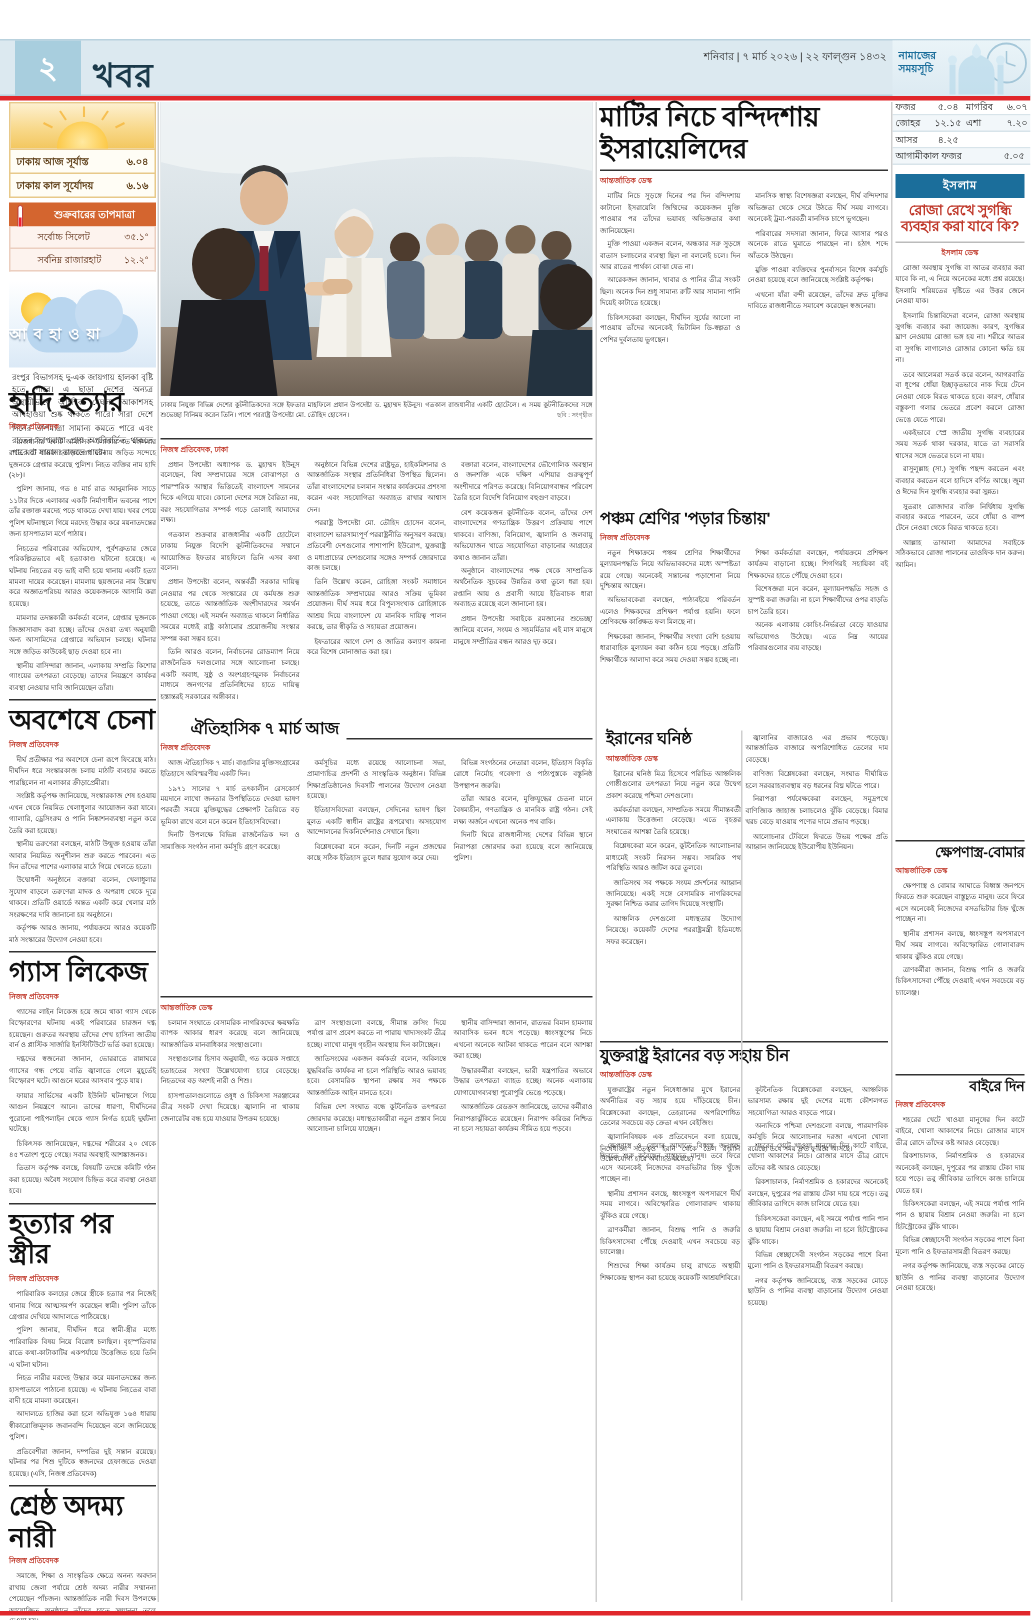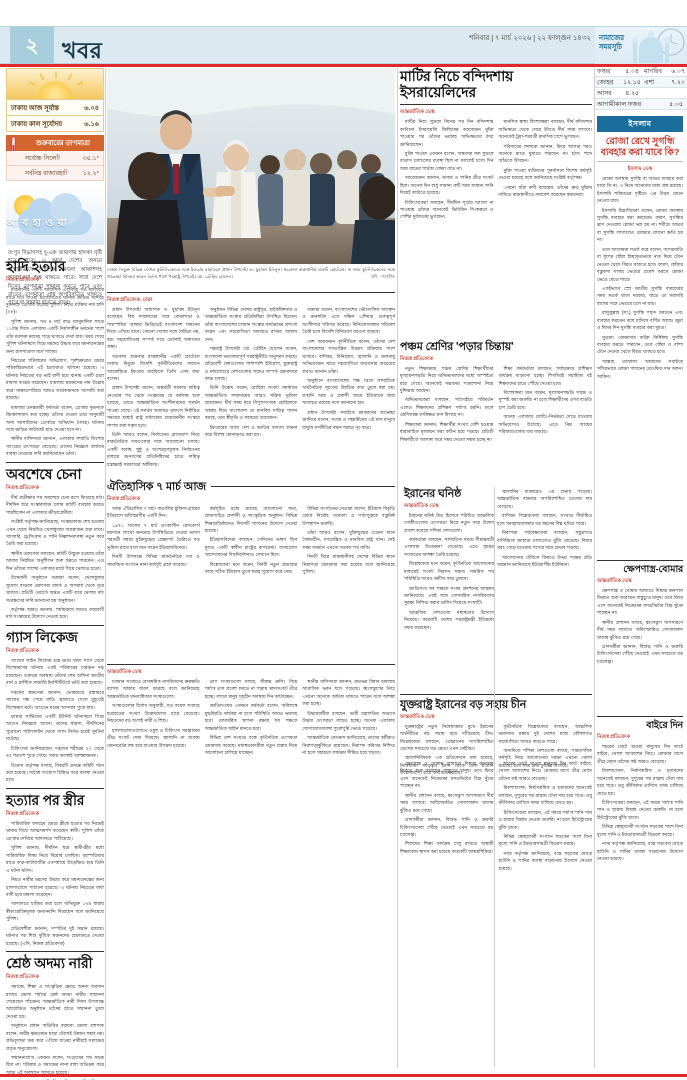--- a/index.html
+++ b/index.html
@@ -132,21 +132,21 @@
     font-size:4.4px; line-height:1.5; text-align:justify; color:#222;
   }
   .photo-credit { float:right; font-size:4.2px; color:#555; }
 
   
   .hl {
     font-weight:bold; color:#111; line-height:1.15;
     letter-spacing:-.2px;
   }
   .hl-xl { font-size:15px; }
-  .hl-lg { font-size:14px; }
+  .hl-lg { font-size:18px; }
   .hl-md { font-size:11px; }
   .hl-sm { font-size:9.5px;text-align:right; }
   .byline {
     font-size:5px; font-weight:bold; color:#c0392b; margin:2px 0 2px 0;
   }
   .rule { border-top:1px solid #333; margin:4px 0 3px 0; }
   .rule-thin { border-top:1px solid #bbb; margin:3px 0; }
   .body-col {
     font-size:4.6px; line-height:1.62; text-align:justify; color:#1a1a1a;
     -webkit-hyphens:auto; hyphens:auto;
@@ -159,21 +159,21 @@
   
   .reg { position:absolute; }
 
   
   .islam-head {
     background:#1b6e9b; color:#fff; text-align:center; font-size:7.5px;
     font-weight:bold; padding:2px 16px; letter-spacing:.5px;
   }
   .vline { position:absolute; width:1px; background:#cfcfcf; }
 
-  .hl-rule-row { display:flex; align-items:center; gap:5px; }
+  .hl-rule-row { display:flex; align-items:flex-end; gap:5px;padding-left:20px; }
   .hl-rule-row .dash { flex:1; height:1px; background:#333; }
 
   .redbar { position:absolute; left:0; width:687px; height:3px; background:#e0272b; }
 </style>
 </head>
 <body>
 
 <div class="page">
 
   <div class="masthead">

